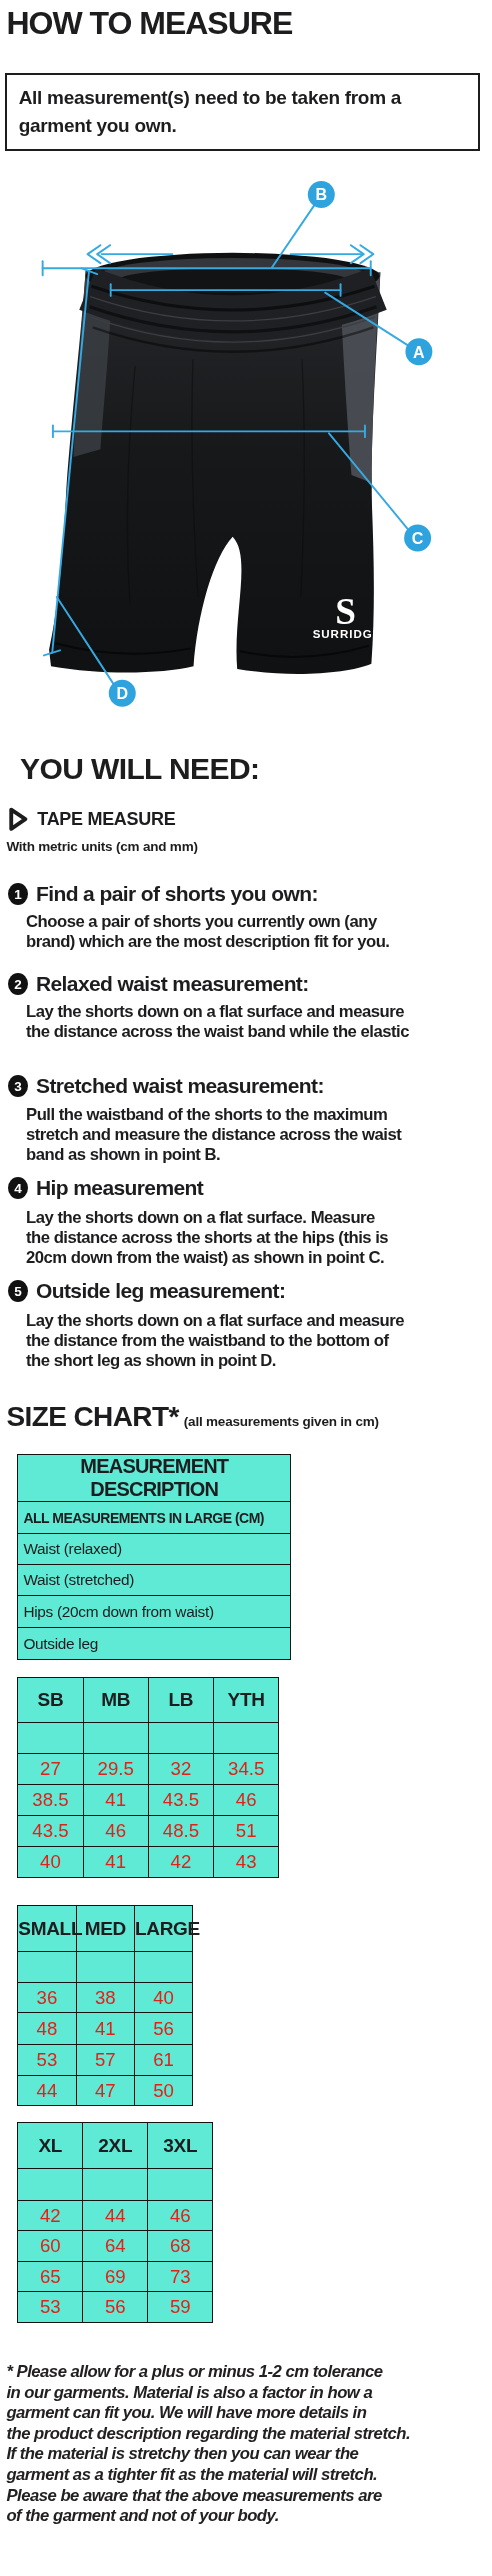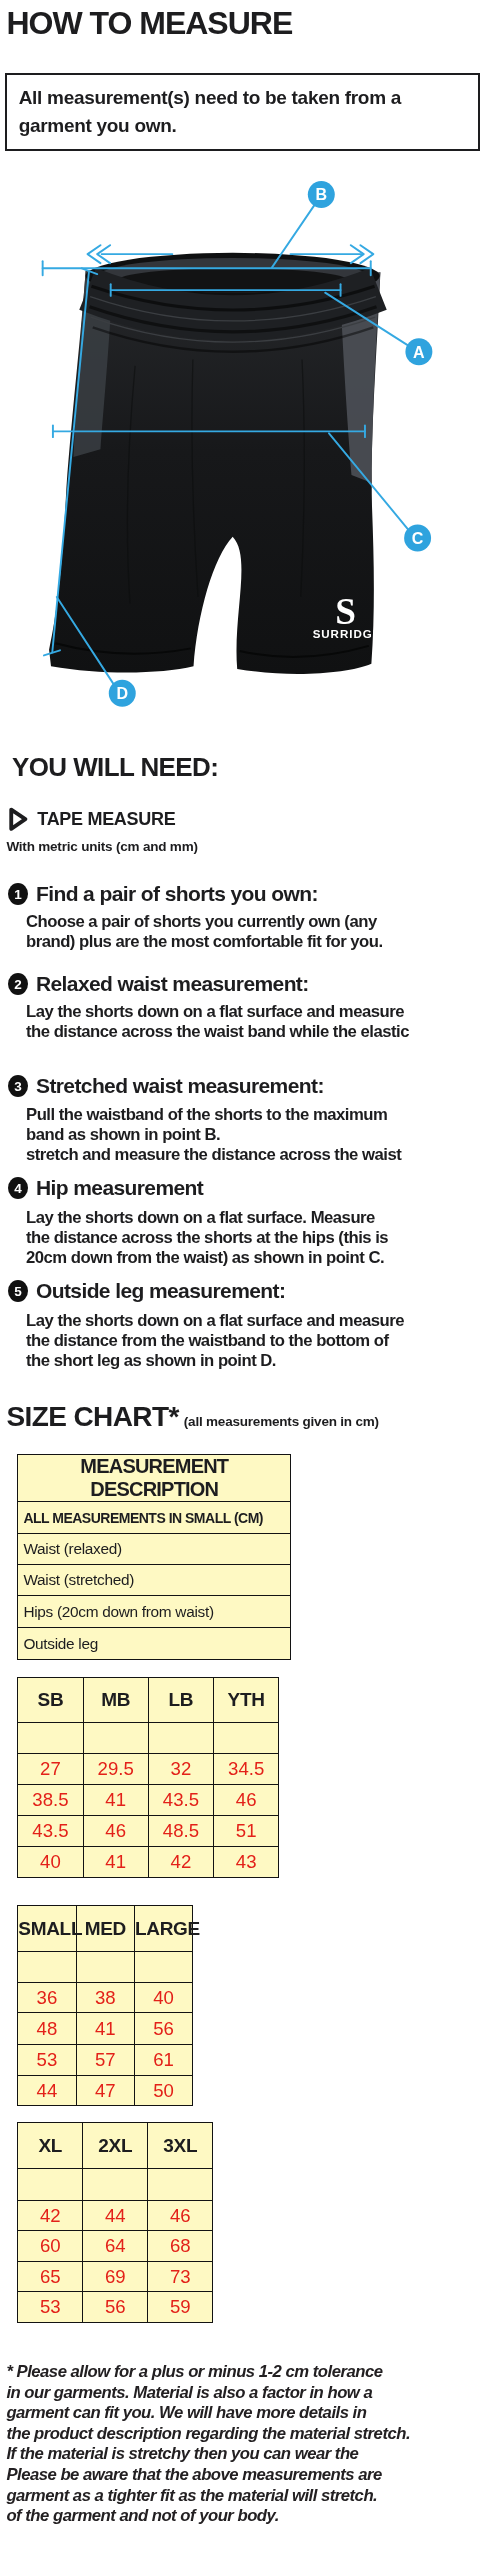--- a/index.html
+++ b/index.html
@@ -3,33 +3,33 @@
 <meta charset="utf-8">
 <style>
   html,body{margin:0;padding:0;background:#fff;}
   body{font-family:"Liberation Sans",sans-serif;color:#1d1d1f;}
   .page{position:relative;width:493px;height:2576px;background:#fff;overflow:hidden;}
   .abs{position:absolute;}
   .page-title{left:6.4px;top:5.1px;font-size:32px;font-weight:800;letter-spacing:-1px;white-space:nowrap;}
   .notice{left:5.1px;top:73px;width:448px;border:2.6px solid #1d1d1f;padding:9px 11.6px;
           font-size:19px;font-weight:700;line-height:28px;letter-spacing:-0.3px;}
   .diagram{left:0;top:154px;}
-  .ywn{left:12px;top:752px;font-size:26px;font-weight:800;letter-spacing:-0.6px;text-align:right;}
+  .ywn{left:20px;top:752px;font-size:30px;font-weight:800;letter-spacing:-0.6px;text-align:right;}
   .tape-row{left:7.7px;top:807px;display:flex;align-items:center;gap:9px;}
   .tape-label{font-size:18px;font-weight:800;letter-spacing:-0.3px;}
   .tape-note{left:6.4px;top:839px;font-size:13.5px;font-weight:700;letter-spacing:-0.2px;}
   .step-head{display:flex;align-items:center;gap:7.7px;left:7.7px;}
   .step-num{width:20.6px;height:22.5px;border-radius:50%;background:#111;color:#fff;
             display:flex;align-items:center;justify-content:center;font-size:13.5px;font-weight:800;flex:0 0 auto;}
   .step-title{font-size:21px;font-weight:800;letter-spacing:-0.6px;white-space:nowrap;}
   .step-body{left:26px;font-size:16.7px;font-weight:700;line-height:20px;letter-spacing:-0.5px;white-space:nowrap;}
   .sc-head{left:6.4px;top:1401px;white-space:nowrap;}
   .sc-main{font-size:28px;font-weight:800;letter-spacing:-0.6px;}
   .sc-sub{font-size:13.5px;font-weight:700;margin-left:5.1px;letter-spacing:-0.2px;}
-  table{border-collapse:collapse;table-layout:fixed;background:#fef9c3;}
+  table{border-collapse:collapse;table-layout:fixed;background:#5eead4;}
   td,th{border:1.9px solid #131313;padding:0;font-weight:400;}
   .desc-table{left:17.3px;top:1454px;width:274px;}
   .desc-table .hd{font-size:20px;font-weight:800;text-align:center;letter-spacing:-0.8px;}
   .desc-table .sub{font-size:14px;font-weight:800;text-align:left;padding-left:5.1px;letter-spacing:-0.5px;}
   .desc-table .row{font-size:15.4px;text-align:left;padding-left:5.1px;letter-spacing:-0.3px;}
   .size-table th{font-size:19px;font-weight:800;text-align:center;letter-spacing:-0.3px;}
   .size-table td{font-size:18.6px;text-align:center;color:#E32119;}
   .t1{left:17.3px;top:1677px;width:262px;}
   .t2{left:17.3px;top:1905px;width:176px;}
   .t3{left:17.3px;top:2122px;width:196px;padding-left:15px;}
@@ -161,40 +161,40 @@
     <span class="tape-label">TAPE MEASURE</span>
   </div>
   <div class="abs tape-note">With metric units (cm and mm)</div>
 
   <div class="abs step-head" style="top:882px;">
     <span class="step-num">1</span>
     <span class="step-title">Find a pair of shorts you own:</span>
   </div>
   <div class="abs step-body" style="top:912px;">
     <div>Choose a pair of shorts you currently own (any</div>
-    <div>brand) plus are the most comfortable fit for you.</div>
+    <div>brand) which are the most description fit for you.</div>
   </div>
 
   <div class="abs step-head" style="top:972px;">
     <span class="step-num">2</span>
     <span class="step-title">Relaxed waist measurement:</span>
   </div>
   <div class="abs step-body" style="top:1002px;">
     <div>Lay the shorts down on a flat surface and measure</div>
     <div>the distance across the waist band while the elastic</div>
   </div>
 
   <div class="abs step-head" style="top:1074px;">
     <span class="step-num">3</span>
     <span class="step-title">Stretched waist measurement:</span>
   </div>
   <div class="abs step-body" style="top:1105px;">
     <div>Pull the waistband of the shorts to the maximum</div>
+    <div>stretch and measure the distance across the waist</div>
     <div>band as shown in point B.</div>
-    <div>stretch and measure the distance across the waist</div>
   </div>
 
   <div class="abs step-head" style="top:1176px;">
     <span class="step-num">4</span>
     <span class="step-title">Hip measurement</span>
   </div>
   <div class="abs step-body" style="top:1208px;">
     <div>Lay the shorts down on a flat surface. Measure</div>
     <div>the distance across the shorts at the hips (this is</div>
     <div>20cm down from the waist) as shown in point C.</div>
@@ -213,21 +213,21 @@
   <div class="abs sc-head">
     <span class="sc-main">SIZE CHART*</span><span class="sc-sub">(all measurements given in cm)</span>
   </div>
 
   <table class="abs desc-table">
     <tbody>
         <tr style="height:46px;">
           <td class="hd">MEASUREMENT DESCRIPTION</td>
         </tr>
     <tr style="height:32px;">
-          <td class="sub">ALL MEASUREMENTS IN SMALL (CM)</td>
+          <td class="sub">ALL MEASUREMENTS IN LARGE (CM)</td>
         </tr>
     <tr style="height:31px;">
           <td class="row">Waist (relaxed)</td>
         </tr>
     <tr style="height:31px;">
           <td class="row">Waist (stretched)</td>
         </tr>
     <tr style="height:32px;">
           <td class="row">Hips (20cm down from waist)</td>
         </tr>
@@ -347,19 +347,19 @@
     </tr>
   </tbody>
     </table>
 
   <div class="abs footer">
     <div>* Please allow for a plus or minus 1-2 cm tolerance</div>
     <div>in our garments. Material is also a factor in how a</div>
     <div>garment can fit you. We will have more details in</div>
     <div>the product description regarding the material stretch.</div>
     <div>If the material is stretchy then you can wear the</div>
+    <div>garment as a tighter fit as the material will stretch.</div>
     <div>Please be aware that the above measurements are</div>
-    <div>garment as a tighter fit as the material will stretch.</div>
     <div>of the garment and not of your body.</div>
   </div>
 
 </div>
 
 
 </body></html>

